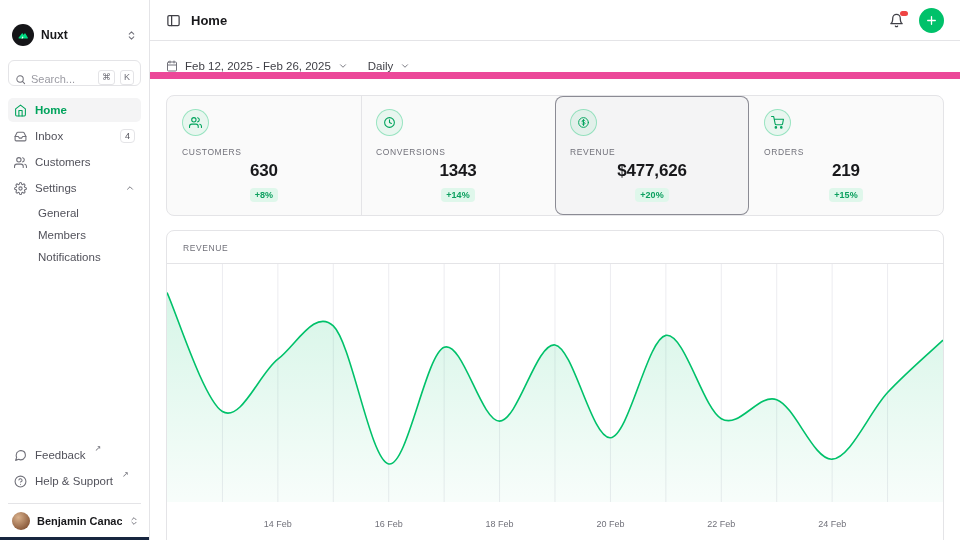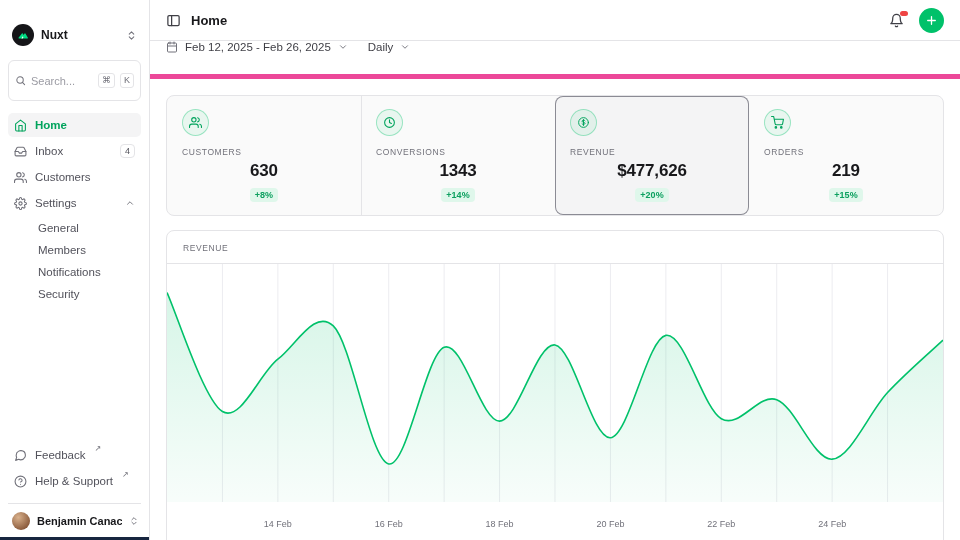--- a/index.html
+++ b/index.html
@@ -17,22 +17,22 @@
     position:absolute; left:0; top:0; width:150px; height:540px;
     border-right:1px solid #e4e4e7; background:#fff;
     display:flex; flex-direction:column; padding:22px 8px 8px;
   }
   .workspace { display:flex; align-items:center; gap:7px; padding:2px 4px; border-radius:6px; cursor:pointer; }
   .ws-logo { width:22px; height:22px; border-radius:50%; background:#151518; display:flex; align-items:center; justify-content:center; }
   .ws-name { font-size:12px; font-weight:700; flex:1; }
   .muted-ic { color:#71717a; }
 
   .search-box {
-    margin-top:12px; height:41px; border:1px solid #e4e4e7; border-radius:6px;
-    display:flex; align-items:center; gap:5px; padding:0 6px; background:#fff; cursor:text;
+    margin-top:12px; height:26px; border:1px solid #e4e4e7; border-radius:6px;
+    display:flex; align-items:flex-end; gap:5px; padding:0 6px; background:#fff; cursor:text;
   }
   .search-ph { font-size:11px; color:#9b9ba3; flex:1; }
   .kbd { font-size:9px; border:1px solid #e4e4e7; border-radius:3px; padding:2px 3px; color:#71717a; line-height:1; background:#fff; }
 
   .nav { margin-top:12px; display:flex; flex-direction:column; gap:2px; }
   .nav-item {
     display:flex; align-items:center; gap:8px; height:24px; padding:0 6px;
     border-radius:5px; font-size:11.5px; color:#52525b; cursor:pointer; white-space:nowrap;
   }
   .nav-item .icon { color:#71717a; }
@@ -57,21 +57,21 @@
   
   .main { position:absolute; left:150px; top:0; width:810px; height:540px; display:flex; flex-direction:column; background:#fff; }
   .topbar { height:41px; border-bottom:1px solid #e4e4e7; display:flex; align-items:center; padding:0 16px; gap:10px; flex:none; }
   .collapse-btn { color:#3f3f46; cursor:pointer; }
   .page-title { font-size:13px; font-weight:700; }
   .topbar-right { margin-left:auto; display:flex; align-items:center; gap:15px; }
   .bell-wrap { position:relative; color:#3f3f46; cursor:pointer; }
   .bell-dot { position:absolute; top:-2px; right:-4px; width:8px; height:5px; background:#ef4444; border-radius:3px; }
   .plus-btn { width:25px; height:25px; border-radius:50%; background:#00c16a; color:#fff; display:flex; align-items:center; justify-content:center; border:none; cursor:pointer; }
 
-  .toolbar { height:38px; border-bottom:5px solid #ec4899; display:flex; align-items:flex-start; padding:0 16px; gap:20px; flex:none; }
+  .toolbar { height:38px; border-bottom:7px solid #ec4899; display:flex; align-items:flex-end; padding:0 16px; gap:20px; flex:none; }
   .tool-btn { display:flex; align-items:center; gap:7px; font-size:11.5px; color:#3f3f46; cursor:pointer; }
   .tool-btn .icon { color:#71717a; }
 
   .content { flex:1; padding:16px; overflow:hidden; }
 
   
   .stats { display:grid; grid-template-columns:1fr 1fr 1fr 1fr; border:1px solid #e4e4e7; border-radius:8px; background:#fafafa; }
   .stat { padding:13px 15px; position:relative; cursor:pointer; }
   .stat + .stat::before { content:""; position:absolute; left:0; top:0; bottom:0; width:1px; background:#e4e4e7; }
   .stat.selected { background:#f4f4f5; border-radius:8px; box-shadow:inset 0 0 0 1px #8b8b94; }
@@ -180,23 +180,20 @@
 
     <div class="subnav">
       <div class="subnav-item">
           <span>General</span>
         </div>
       <div class="subnav-item">
           <span>Members</span>
         </div>
       <div class="subnav-item">
           <span>Notifications</span>
-        </div>
-      <div class="subnav-item">
-          <span>Security</span>
         </div>
     </div>
   </nav>
 
   <div class="sidebar-footer">
     <div class="nav-item">
       <span class="icon">
         <svg width="13" height="13" viewBox="0 0 24 24" fill="none" stroke="currentColor" stroke-width="2" stroke-linecap="round" stroke-linejoin="round">
             <path d="M21 11.5a8.38 8.38 0 0 1-.9 3.8 8.5 8.5 0 0 1-7.6 4.7 8.38 8.38 0 0 1-3.8-.9L3 21l1.9-5.7a8.38 8.38 0 0 1-.9-3.8 8.5 8.5 0 0 1 4.7-7.6 8.38 8.38 0 0 1 3.8-.9h.5a8.48 8.48 0 0 1 8 8z"></path>
           </svg>

